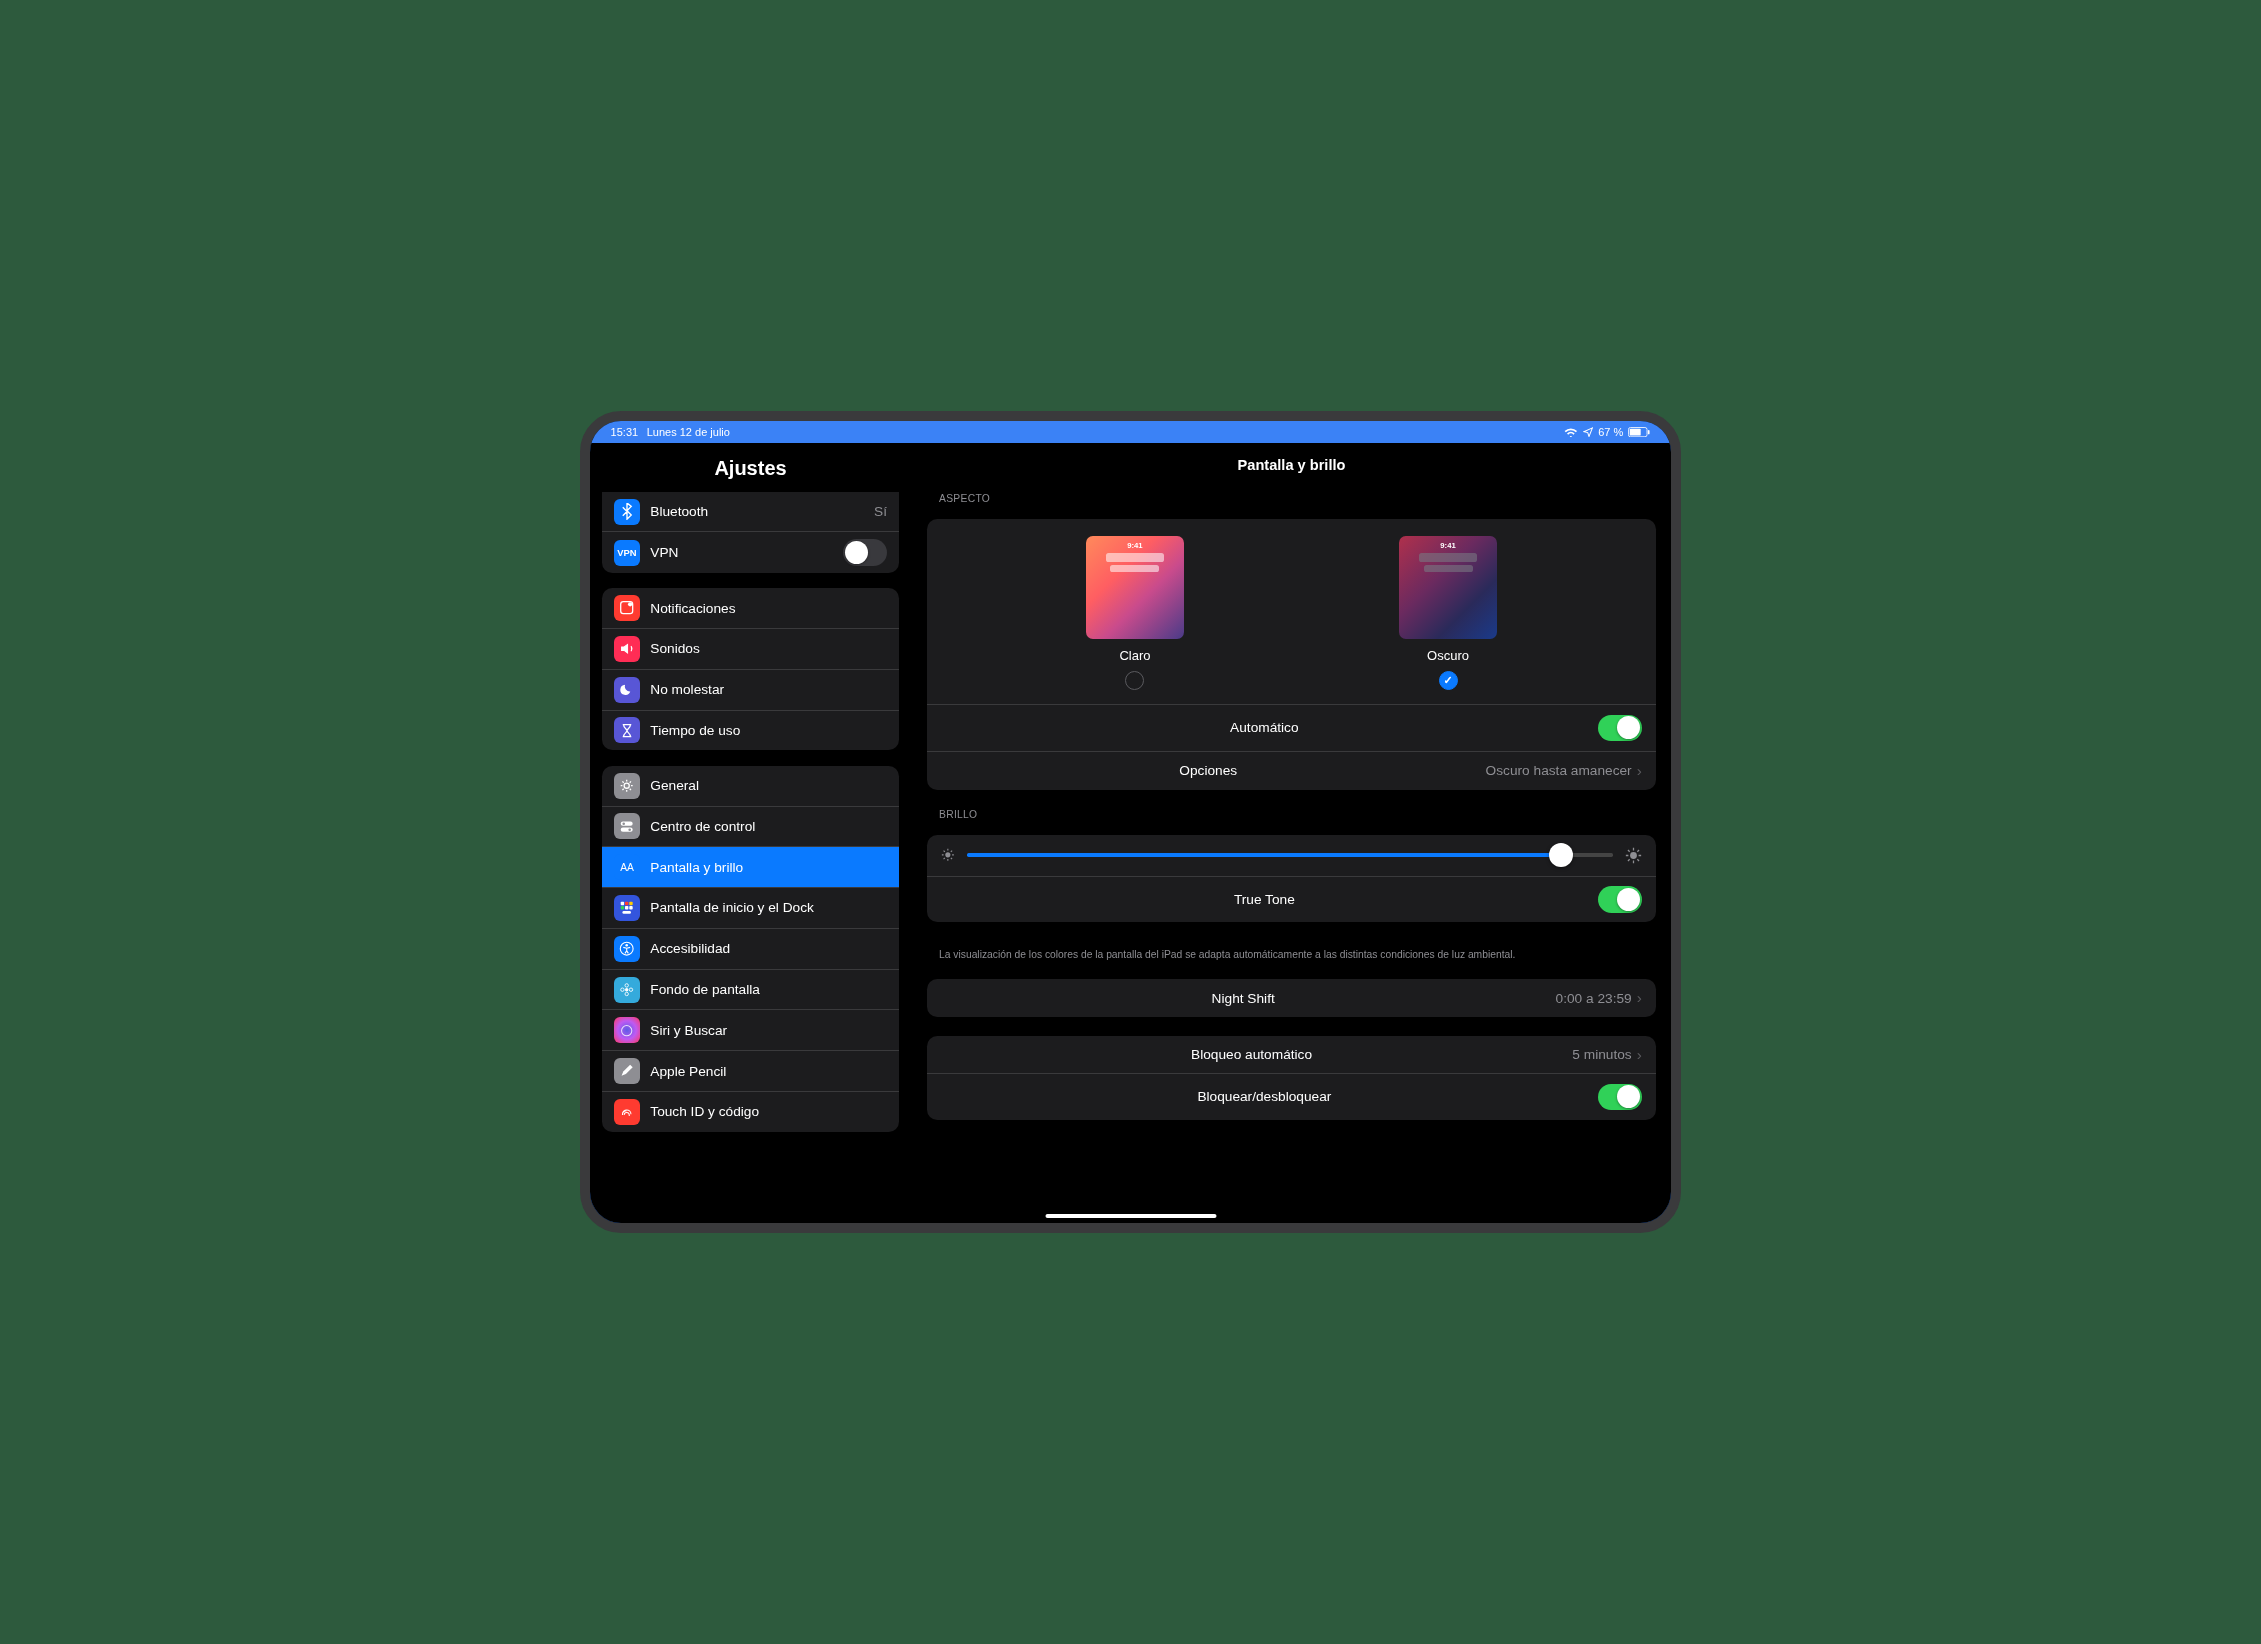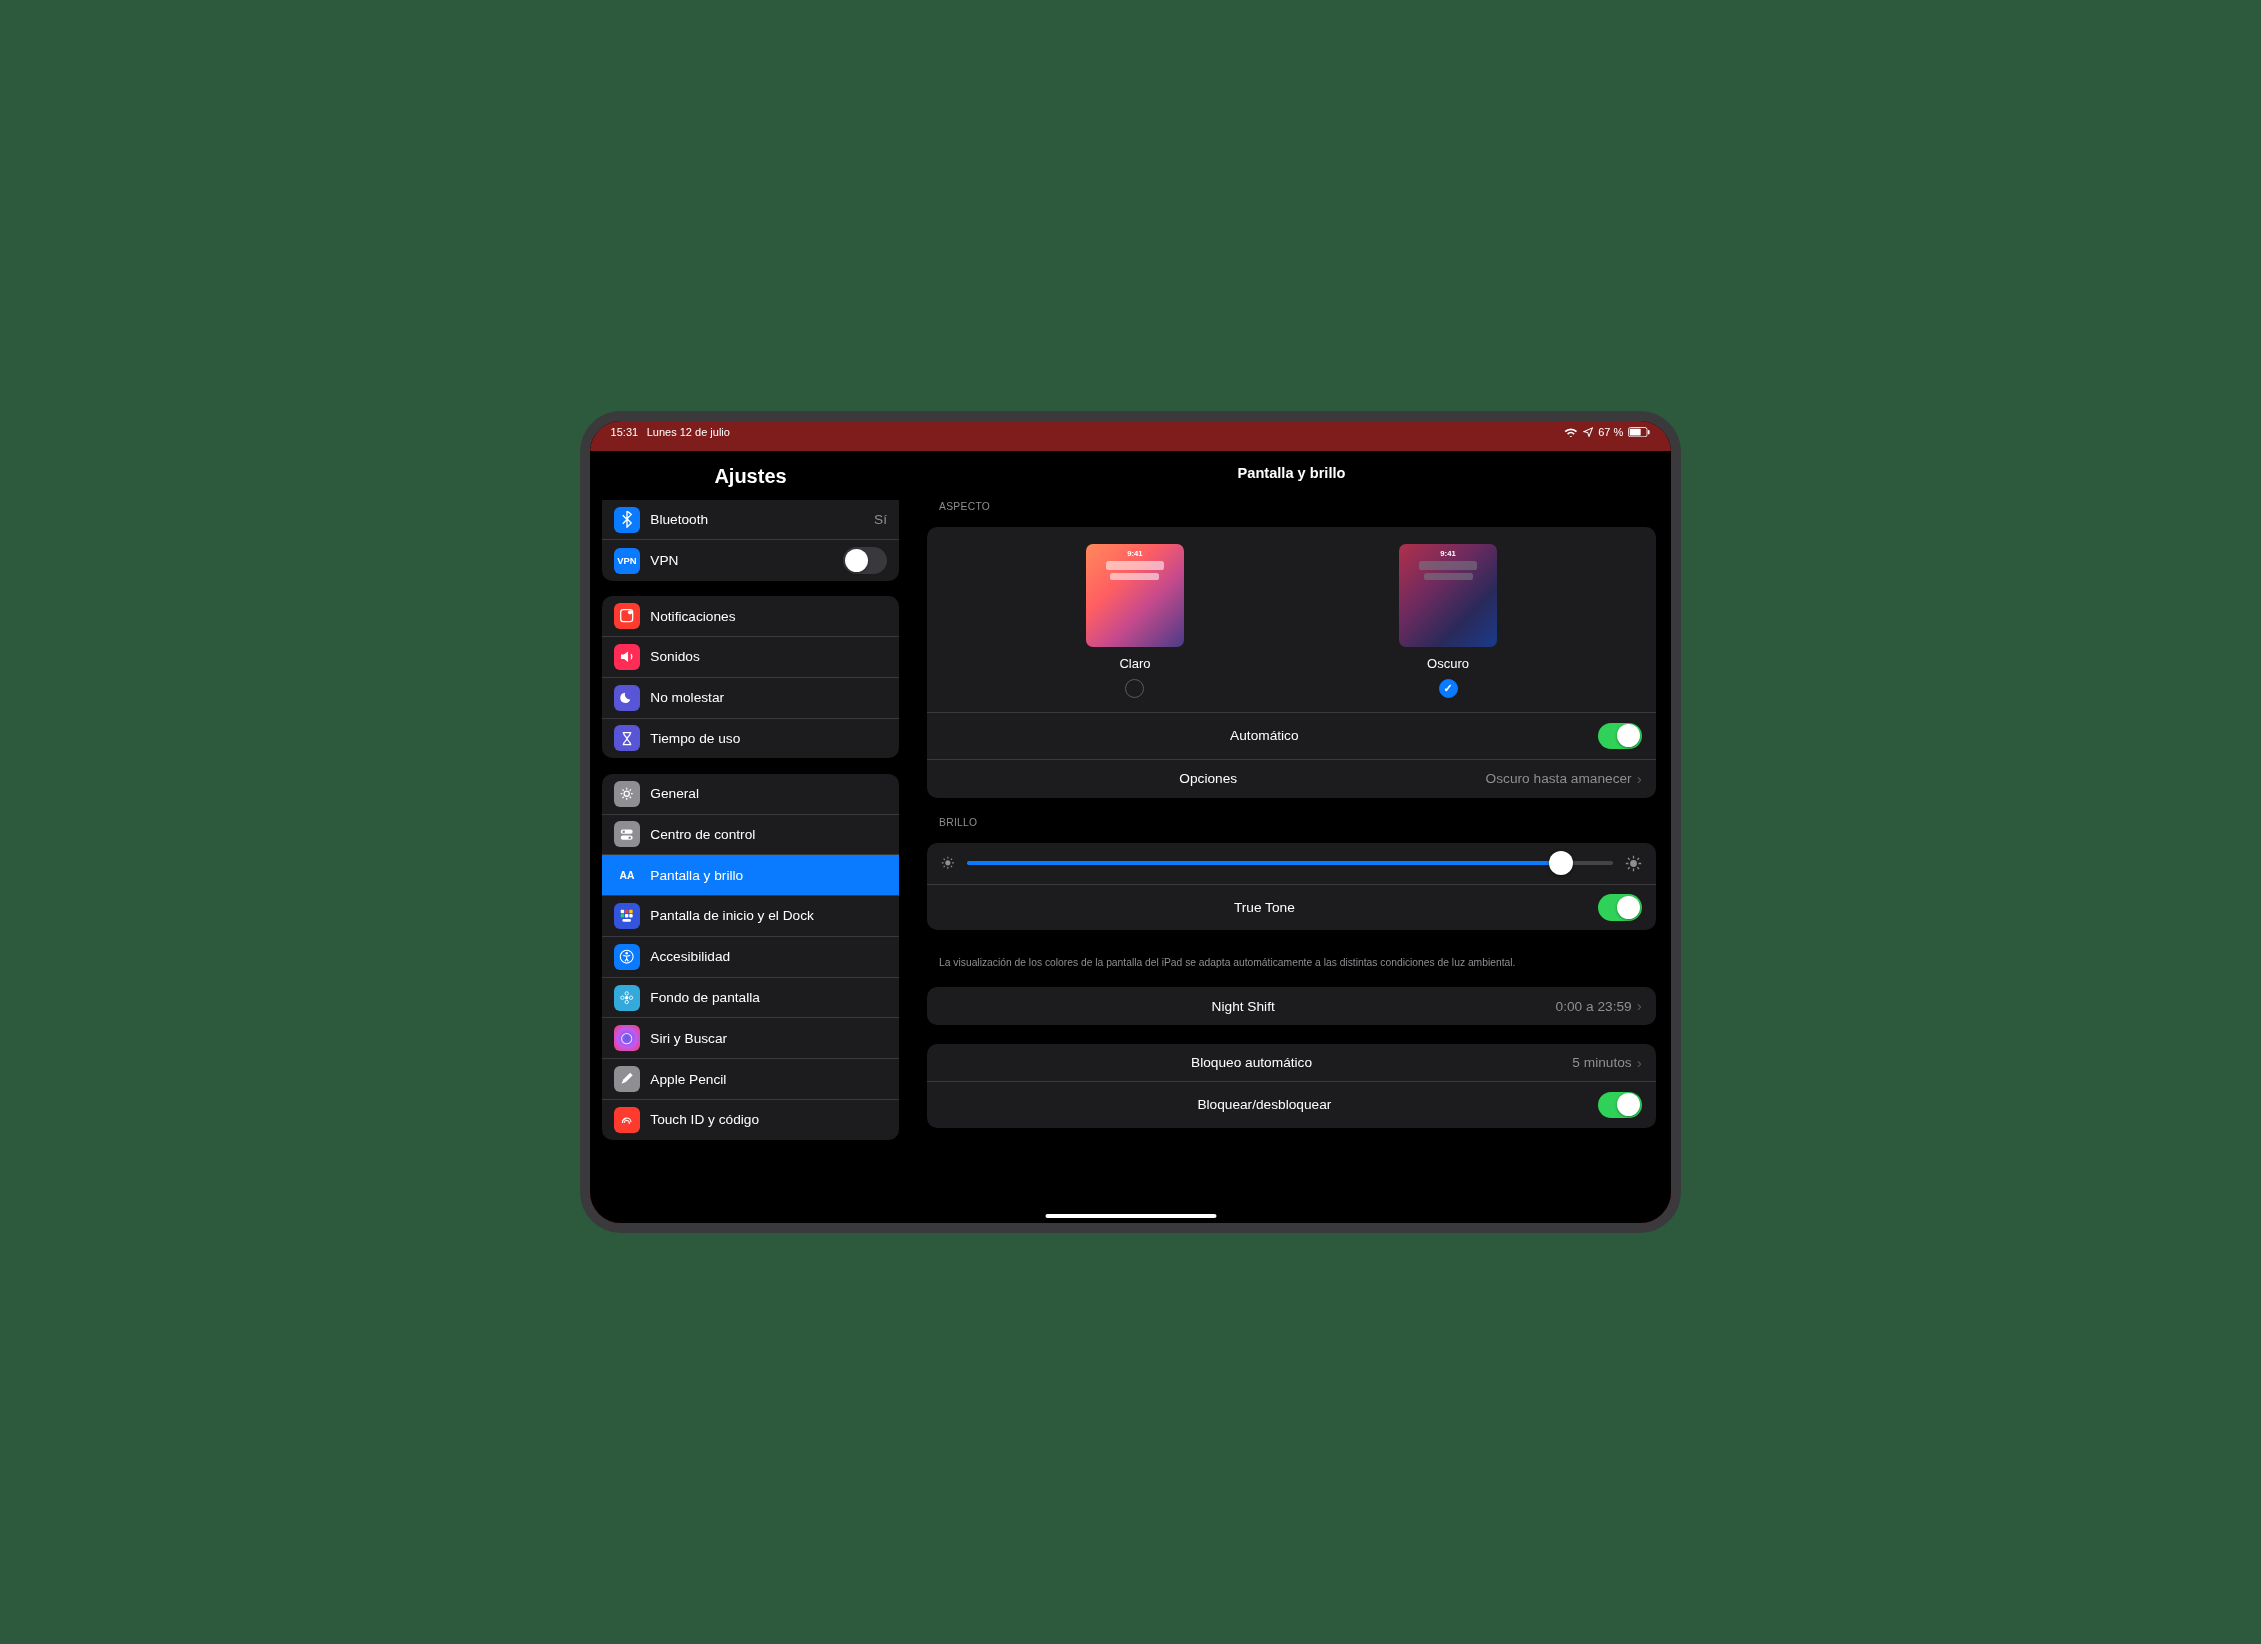--- a/index.html
+++ b/index.html
@@ -1,21 +1,21 @@
 <!DOCTYPE html>
 <html style="font-size:13.7px"><head>
 <meta charset="utf-8">
 <style>
   * { box-sizing: border-box; margin: 0; padding: 0; font-family: -apple-system, "Helvetica Neue", Arial, sans-serif; }
   body { background: #2d5a3d; display:flex; align-items:center; justify-content:center; min-height:100vh; }
   .device {
     width: 1101px; height: 822px; background:#000; border-radius:41px;
     border:10.3px solid #3a3a3c; position:relative; overflow:hidden;
   }
-  .screen { position:absolute; inset:0; background:#7f1d1d; display:flex; flex-direction:column;gap:8px; }
+  .screen { position:absolute; inset:0; background:#3b82f6; display:flex; flex-direction:column; }
   .status-bar {
     height:22px; display:flex; align-items:center; justify-content:space-between;
     padding:0 20.6px; color:#fff; font-size:11px; font-weight:500;
   }
   .status-left { display:flex; gap:8.6px; align-items:center;}
   .status-right { display:flex; gap:5.1px; align-items:center;}
   .content { flex:1; display:flex; overflow:hidden; }
   .sidebar {
     width: 322px; background:#000; display:flex; flex-direction:column;
     border-right:0.9px solid #000;
@@ -223,21 +223,21 @@
             <svg width="15.4" height="15.4" viewBox="0 0 18 18">
                   <rect x="2" y="3" width="14" height="5" rx="2.5" fill="#fff"></rect>
                   <rect x="2" y="10" width="14" height="5" rx="2.5" fill="#fff"></rect>
                   <circle cx="5.5" cy="5.5" r="1.5" fill="#8e8e93"></circle>
                   <circle cx="12.5" cy="12.5" r="1.5" fill="#8e8e93"></circle>
                 </svg>
           </div>
           <span class="row-label">Centro de control</span>
         </div>
         <div class="row selected">
-          <div class="icon" style="background:#0a7aff;font-size:10.3px;font-weight:700">AA</div>
+          <div class="icon" style="background:#0a7aff;font-size:10.3px;font-weight:400">AA</div>
           <span class="row-label">Pantalla y brillo</span>
         </div>
         <div class="row">
           <div class="icon" style="background:#3355dd">
             <svg width="15.4" height="15.4" viewBox="0 0 18 18">
                   <rect x="2" y="2" width="4" height="4" rx="1" fill="#fff"></rect>
                   <rect x="7" y="2" width="4" height="4" rx="1" fill="#ff3b30"></rect>
                   <rect x="12" y="2" width="4" height="4" rx="1" fill="#ffcc00"></rect>
                   <rect x="2" y="7" width="4" height="4" rx="1" fill="#30d158"></rect>
                   <rect x="7" y="7" width="4" height="4" rx="1" fill="#fff"></rect>

